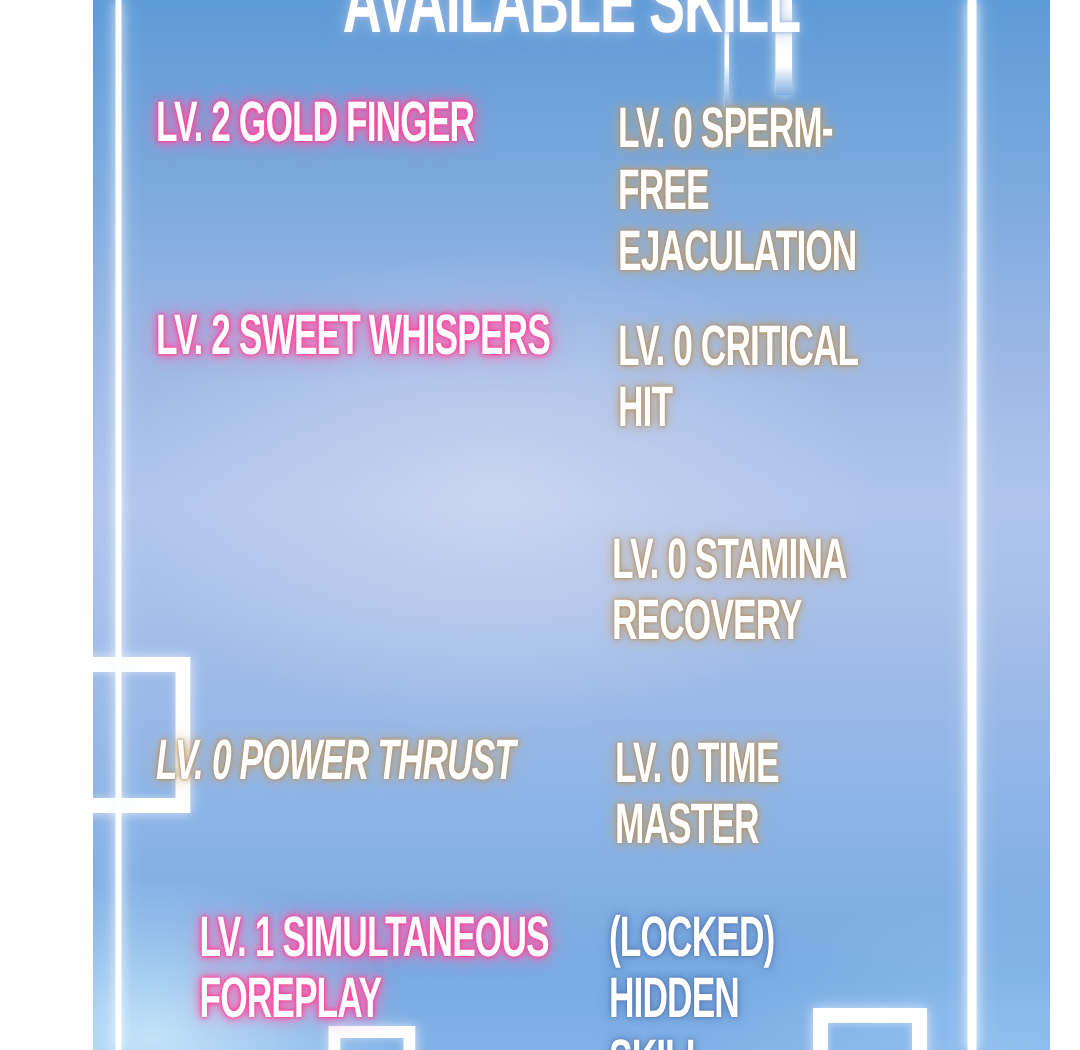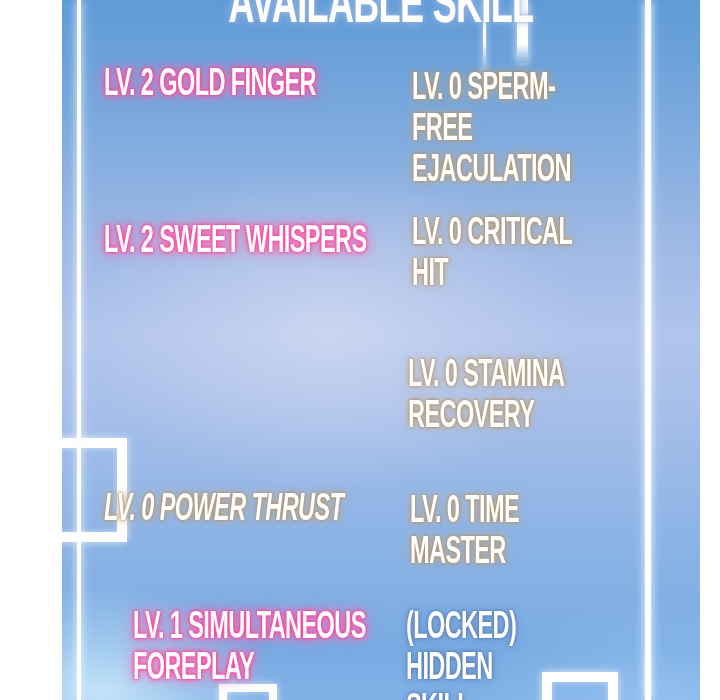--- a/index.html
+++ b/index.html
@@ -120,21 +120,21 @@
 
   <div class="deco line-thin"></div>
   <div class="deco line-thick"></div>
   <div class="deco square square-left"></div>
   <div class="deco square square-bottom-center"></div>
   <div class="deco square square-bottom-right"></div>
 
   <div class="title-wrap"><span class="cond">AVAILABLE SKILL</span></div>
 
   <div class="skill glow-pink" style="left:104px; top:62px;"><span class="cond">LV. 2 GOLD FINGER</span></div>
-  <div class="skill glow-pink" style="left:104px; top:219px;"><span class="cond">LV. 2 SWEET WHISPERS</span></div>
+  <div class="skill glow-pink" style="left:104px; top:204px;"><span class="cond">LV. 2 SWEET WHISPERS</span></div>
   <div class="skill glow-tan" style="left:104px; top:487px;font-style:italic;"><span class="cond">LV. 0 POWER THRUST</span></div>
   <div class="skill glow-pink" style="left:104px; top:605px;padding-left:29px;"><span class="cond">LV. 1 SIMULTANEOUS
 FOREPLAY</span></div>
 
   <div class="skill glow-tan" style="left:412px; top:66px;text-decoration:underline;"><span class="cond">LV. 0 SPERM-FREE
 EJACULATION</span></div>
   <div class="skill glow-tan" style="left:412px; top:211px;"><span class="cond">LV. 0 CRITICAL HIT</span></div>
   <div class="skill glow-tan" style="left:408px; top:353px;"><span class="cond">LV. 0 STAMINA
 RECOVERY</span></div>
   <div class="skill glow-tan" style="left:410px; top:489px;"><span class="cond">LV. 0 TIME MASTER</span></div>

